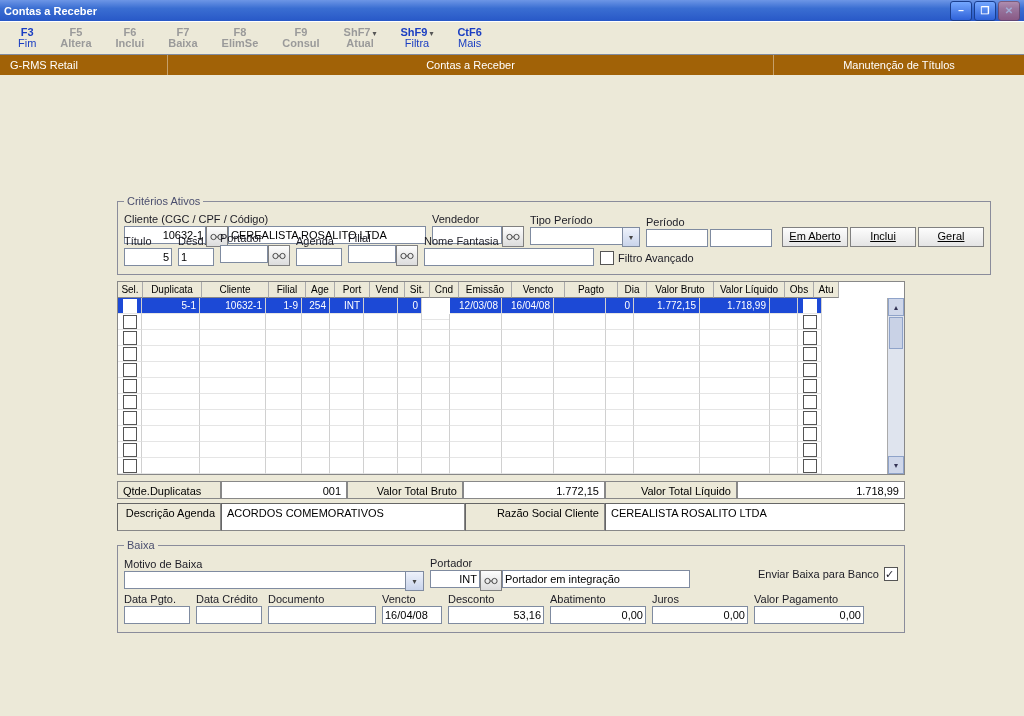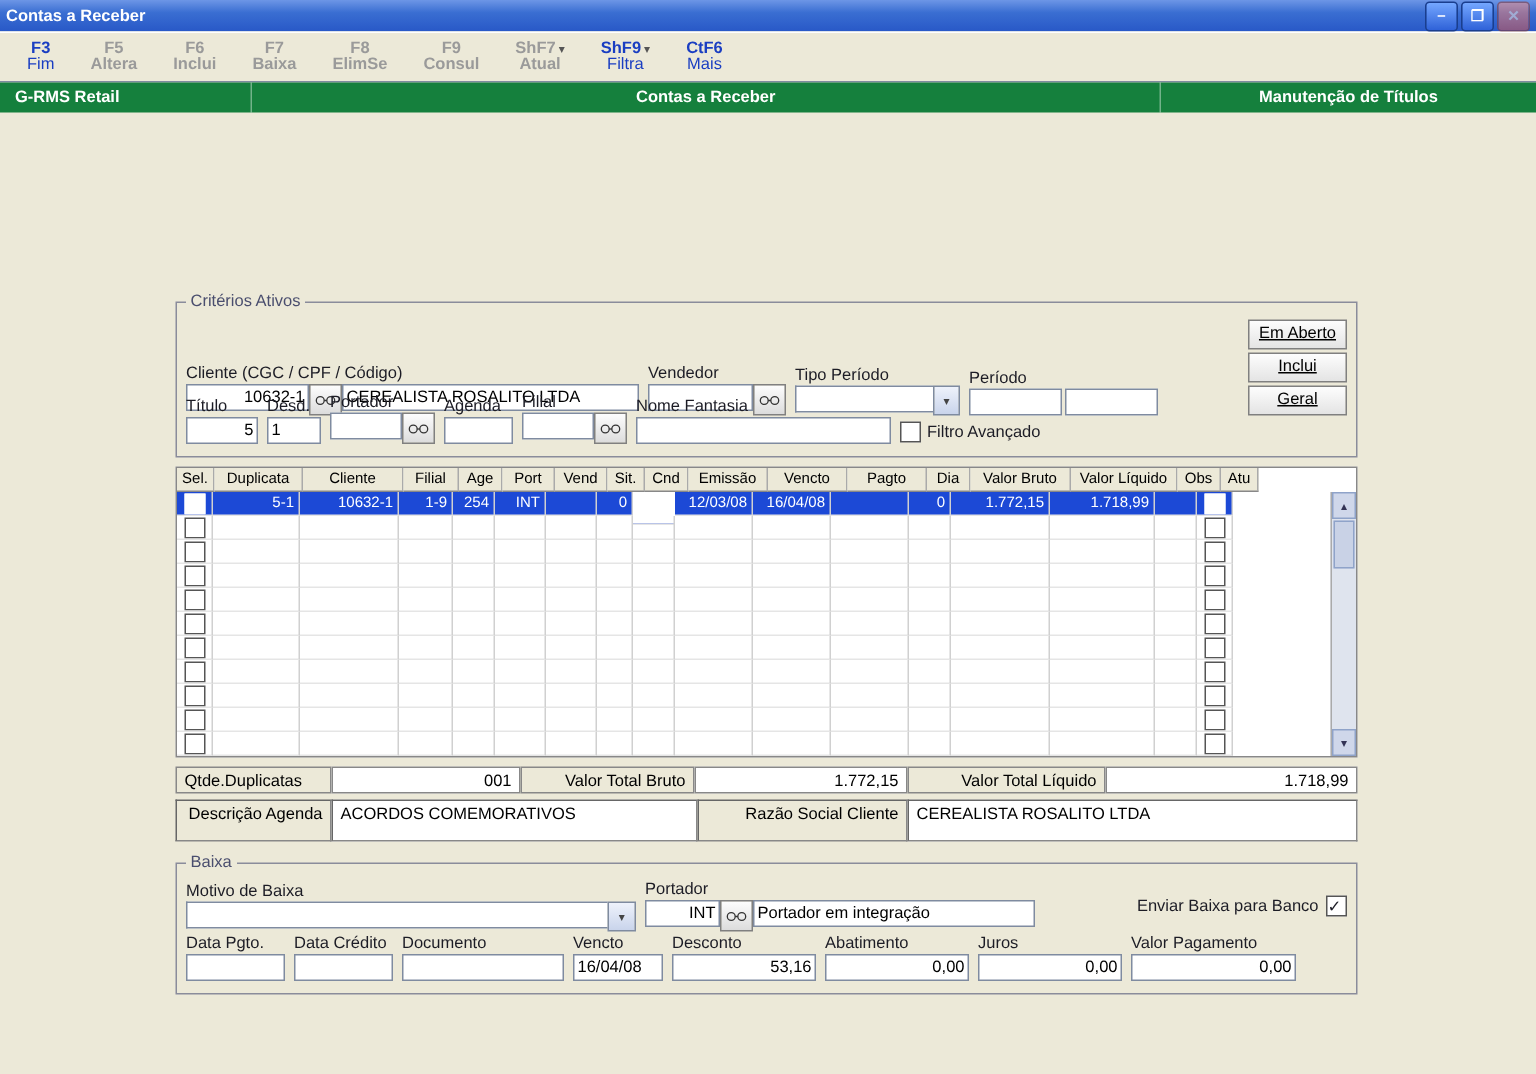--- a/index.html
+++ b/index.html
@@ -9,36 +9,36 @@
   .winbtns{display:flex;gap:2px;}
   .winbtn{width:20px;height:18px;background:linear-gradient(#74a7ff,#2f62d8);border:1px solid #1a3e8e;border-radius:3px;display:flex;align-items:center;justify-content:center;color:#fff;font-weight:bold;font-size:10px;}
   .winbtn.close{background:linear-gradient(#e38e8e,#c75a5a);border-color:#8a3c3c;color:#e6d6d6;opacity:.6;}
   .toolbar{height:32px;background:#ece9d8;border-top:1px solid #fff;border-bottom:1px solid #7f8ba0;display:flex;align-items:center;padding:0 6px;}
   .tbtn{display:flex;flex-direction:column;align-items:center;justify-content:center;padding:2px 12px;line-height:1.0;}
   .tbtn .k{font-weight:bold;color:#1a3ec2;}
   .tbtn.dim .k,.tbtn.dim .l{color:#9a9a9a;font-weight:bold;}
   .tbtn .l{color:#1a3ec2;font-size:11px;}
   .tbtn.dim .l{color:#9a9a9a;}
   .tbtn .drop{font-size:8px;color:#555;margin-left:2px;}
-  .blueband{height:20px;background:#15803d;color:#fff;display:flex;align-items:center;font-weight:bold;}
+  .blueband{height:20px;background:#a16207;color:#fff;display:flex;align-items:center;font-weight:normal;}
   .blueband .seg{padding:0 10px;border-right:1px solid rgba(255,255,255,.4);height:20px;display:flex;align-items:center;}
   .blueband .seg:last-child{border-right:none;}
   .blueband .seg.center{flex:1;justify-content:center;}
   .blueband .seg.right{width:230px;justify-content:center;}
   .content{position:absolute;left:117px;top:195px;width:788px;}
   fieldset{border:1px solid #8a8c9b;padding:4px 6px 8px 6px;margin:0;}
   legend{color:#4a4e6e;font-size:11px;padding:0 3px;}
   .row{display:flex;align-items:flex-end;gap:6px;margin-top:2px;}
   .field{display:flex;flex-direction:column;}
   .field label{font-size:11px;color:#1c1c25;margin-bottom:1px;white-space:nowrap;}
   input[type=text],select{border:1px solid #7f8ba0;background:#fff;height:18px;font:inherit;padding:0 2px;box-sizing:border-box;}
   .ro{background:#e8e8e8;}
   .bino{width:20px;height:19px;border:1px solid #808080;background:linear-gradient(#fdfdfd,#dcdcdc);display:flex;align-items:center;justify-content:center;cursor:pointer;}
   .bino svg{width:14px;height:12px;}
-  .statebtns{display:flex;flex-direction:column;gap:2px;}
+  .statebtns{display:flex;flex-direction:row;gap:2px;}
   .sbtn{width:64px;height:18px;border:1px solid #808080;background:linear-gradient(#fdfdfd,#e4e4e4);text-align:center;line-height:16px;cursor:pointer;text-decoration:underline;}
   .grid{margin-top:6px;border:1px solid #888;background:#fff;position:relative;}
   .ghead,.grow{display:flex;height:16px;}
   .ghead .gc{background:#ece9d8;border-right:1px solid #aaa;border-bottom:1px solid #888;text-align:center;font-size:10px;line-height:16px;overflow:hidden;white-space:nowrap;}
   .grow .gc{border-right:1px solid #d0d0d0;border-bottom:1px solid #e5e5e5;font-size:10px;line-height:16px;text-align:right;padding:0 3px;box-sizing:border-box;overflow:hidden;white-space:nowrap;}
   .grow.sel .gc{background:#1c49d6;color:#fff;}
   .gc.chk{display:flex;align-items:center;justify-content:center;}
   .vscroll{position:absolute;right:0;top:16px;bottom:0;width:16px;background:#dfe4ee;border-left:1px solid #aaa;}
   .varrow{height:16px;background:#cfd7ea;border:1px solid #8fa3c9;display:flex;align-items:center;justify-content:center;font-size:8px;color:#335;}
   .summary{display:flex;margin-top:6px;}

